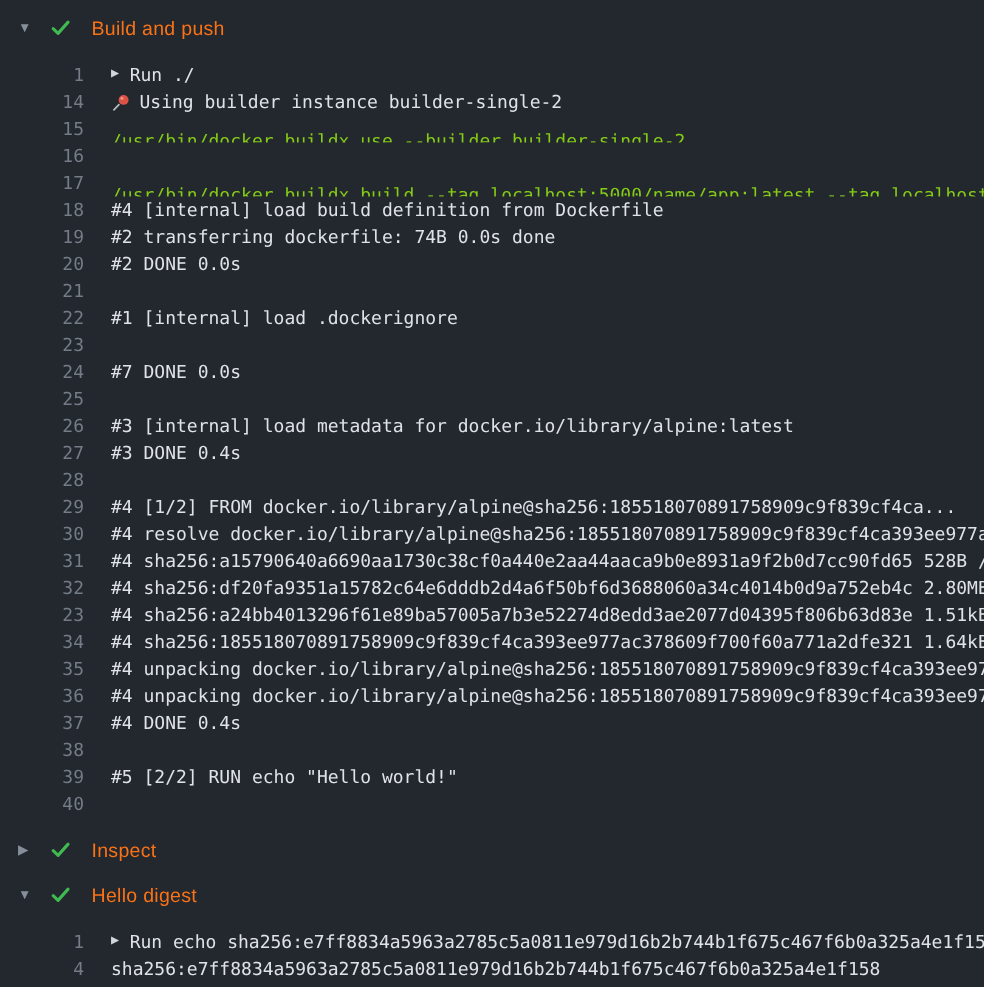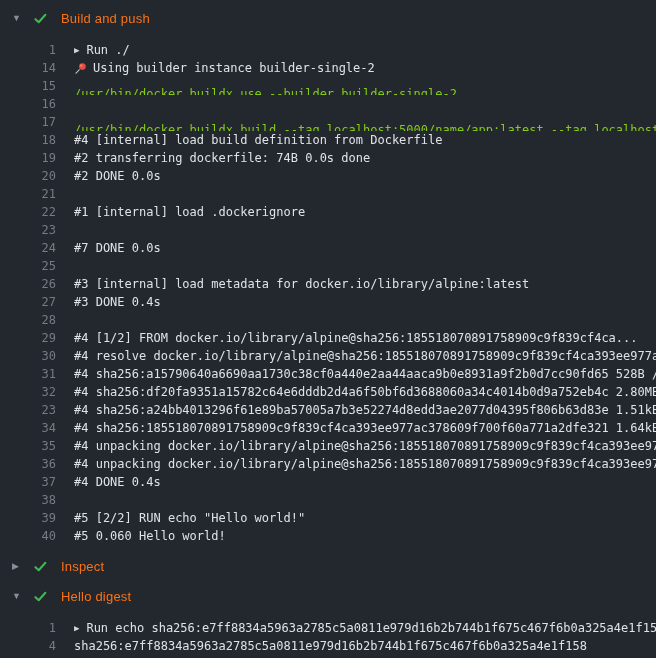--- a/index.html
+++ b/index.html
@@ -72,21 +72,21 @@
         <div class="row"><span class="num">30</span><span class="txt"><span>#4 resolve docker.io/library/alpine@sha256:185518070891758909c9f839cf4ca393ee977ac37</span></span></div>
         <div class="row"><span class="num">31</span><span class="txt"><span>#4 sha256:a15790640a6690aa1730c38cf0a440e2aa44aaca9b0e8931a9f2b0d7cc90fd65 528B / 5</span></span></div>
         <div class="row"><span class="num">32</span><span class="txt"><span>#4 sha256:df20fa9351a15782c64e6dddb2d4a6f50bf6d3688060a34c4014b0d9a752eb4c 2.80MB /</span></span></div>
         <div class="row"><span class="num">23</span><span class="txt"><span>#4 sha256:a24bb4013296f61e89ba57005a7b3e52274d8edd3ae2077d04395f806b63d83e 1.51kB /</span></span></div>
         <div class="row"><span class="num">34</span><span class="txt"><span>#4 sha256:185518070891758909c9f839cf4ca393ee977ac378609f700f60a771a2dfe321 1.64kB /</span></span></div>
         <div class="row"><span class="num">35</span><span class="txt"><span>#4 unpacking docker.io/library/alpine@sha256:185518070891758909c9f839cf4ca393ee977a</span></span></div>
         <div class="row"><span class="num">36</span><span class="txt"><span>#4 unpacking docker.io/library/alpine@sha256:185518070891758909c9f839cf4ca393ee977a</span></span></div>
         <div class="row"><span class="num">37</span><span class="txt"><span>#4 DONE 0.4s</span></span></div>
         <div class="row"><span class="num">38</span><span class="txt"><span></span></span></div>
         <div class="row"><span class="num">39</span><span class="txt"><span>#5 [2/2] RUN echo "Hello world!"</span></span></div>
-        <div class="row"><span class="num">40</span><span class="txt"><span>#5 0.060 Hello world!</span></span></div>
+        <div class="row"><span class="num">40</span></div>
       </div>
     </div>
     <div class="sec">
       <div class="sec-header">
         <span class="tog">▶</span>
         <svg class="check" width="15" height="15" viewBox="0 0 16 16">
           <path d="M2.6 8.7l3.5 3.3 7.1-8" fill="none" stroke="#3fb950" stroke-width="2.2" stroke-linecap="round" stroke-linejoin="round"></path>
         </svg>
         <span class="title">Inspect</span>
       </div>

